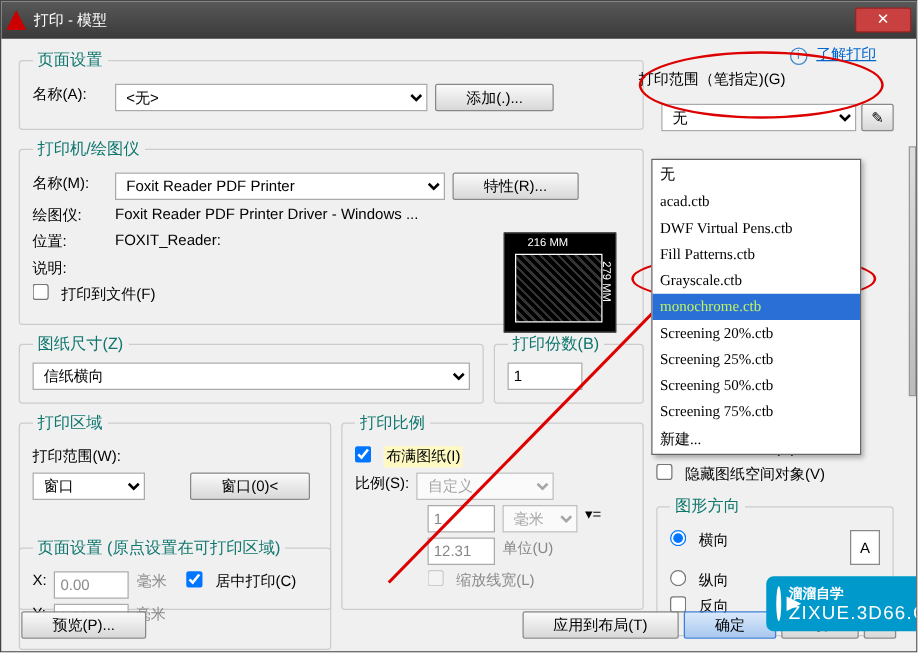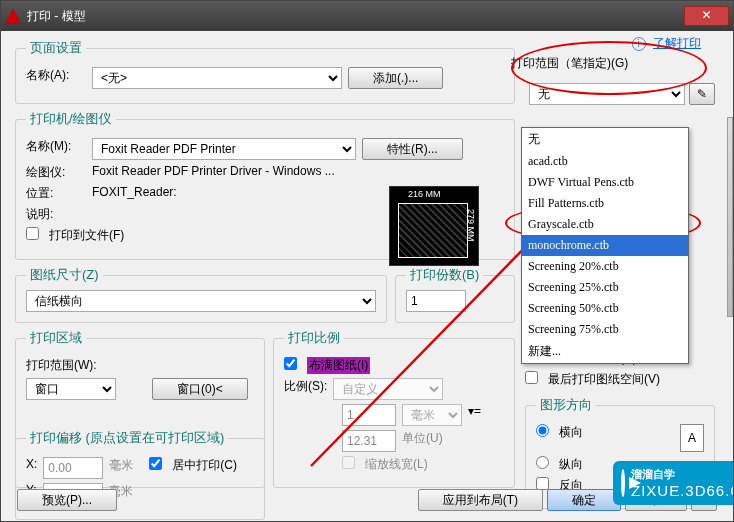--- a/index.html
+++ b/index.html
@@ -11,32 +11,32 @@
 .body{padding:8px 14px;position:relative}
 fieldset{border:1px solid #ccc;border-radius:3px;padding:6px 10px 10px;margin-bottom:6px}
 legend{padding:0 4px;color:#0f766e;font-size:13px}
 .row{display:flex;align-items:flex-start;margin:4px 0;gap:6px}
 .lab{width:60px;text-align:left}
 select,input[type=text]{border:1px solid #aaa;height:22px;padding:0 4px;background:#fff}
 select.combo{width:230px}
 .btn{border:1px solid #888;background:linear-gradient(#fafafa,#d8d8d8);height:22px;padding:0 24px;border-radius:2px;cursor:pointer}
 .btn.thin{padding:0 4px;width:26px}
 .grid-left{width:500px;float:left}
-.preview{width:90px;height:80px;background:#000;border:1px solid #333;position:absolute;left:388px;top:155px;color:#fff;font-size:9px;text-align:center}
+.preview{width:90px;height:80px;background:#000;border:1px solid #333;position:absolute;left:402px;top:155px;color:#fff;font-size:9px;text-align:center}
 .preview-inner{border:1px solid #fff;margin:16px 10px 8px 8px;height:55px;background:repeating-linear-gradient(45deg,#333 0 2px,#000 2px 5px)}
 .preview .dim-top{position:absolute;top:2px;left:18px;font-size:9px}
 .preview .dim-right{position:absolute;right:2px;top:22px;writing-mode:vertical-rl;font-size:9px}
 .disabled{color:#888}
 .no-border-input{border:1px solid #ddd;background:#f7f7f7;color:#888}
 .chk{margin-right:4px}
 .link{color:#06c;text-decoration:underline;cursor:pointer}
 .info-icon{display:inline-block;width:14px;height:14px;border:1px solid #48c;border-radius:50%;color:#48c;text-align:center;line-height:12px;font-size:10px;margin-right:4px}
 .dropdown-list{position:absolute;left:520px;top:96px;width:168px;background:#fff;border:1px solid #666;z-index:20;box-shadow:2px 2px 4px rgba(0,0,0,.3)}
 .dropdown-list .item{padding:3px 6px;font-family:"SimSun";font-size:12px;cursor:pointer}
-.dropdown-list .item.sel{background:#2a6fd6;color:#fef9c3}
+.dropdown-list .item.sel{background:#2a6fd6;color:#bef264}
 .side-stub{position:absolute;right:0;top:86px;width:6px;height:200px;background:linear-gradient(#ddd,#bbb);border:1px solid #999}
 .ann-oval{position:absolute;border:2px solid #d00;border-radius:50%;pointer-events:none}
 .arrow-svg{position:absolute;left:0;top:0;pointer-events:none}
 .watermark{position:absolute;right:0;bottom:16px;width:120px;height:44px;background:#0099cc;color:#fff;border-radius:6px 0 0 6px;display:flex;align-items:center;padding:4px 8px;gap:6px}
 .watermark .logo{width:28px;height:28px;border:2px solid #fff;border-radius:50%;position:relative}
 .watermark .logo::before{content:"";position:absolute;left:6px;top:6px;width:12px;height:12px;background:#fff;clip-path:polygon(0 0,100% 50%,0 100%)}
 .watermark .txt{font-size:11px;font-weight:bold}
 .watermark .sub{font-size:15px;letter-spacing:1px}
 .bottom-bar{position:absolute;left:14px;bottom:10px;right:14px;display:flex;align-items:center}
 .bottom-bar .spacer{flex:1}
@@ -129,21 +129,21 @@
             </div>
           <div class="row">
             <select style="width:90px"><option>窗口</option></select>
             <button class="btn" style="margin-left:30px">窗口(0)&lt;</button>
           </div>
         </fieldset>
         <fieldset style="flex:1">
           <legend>打印比例</legend>
           <div class="row">
               <input type="checkbox" class="chk" checked="" style="">
-              <span style="background:#a21caf;padding:0 2px">布满图纸(I)</span>
+              <span style="background:#fef9c3;padding:0 2px">布满图纸(I)</span>
             </div>
           <div class="row">
               <span>比例(S):</span>
             <select style="width:110px" class="disabled" disabled=""><option>自定义</option></select>
           </div>
           <div class="row" style="margin-left:58px">
             <input type="text" class="no-border-input" style="width: 54px;" value="1">
             <select style="width:60px" class="disabled" disabled=""><option>毫米</option></select>
             <span>▾=</span>
           </div>
@@ -152,21 +152,21 @@
             <span class="disabled">单位(U)</span>
           </div>
           <div class="row" style="margin-left:58px">
               <input type="checkbox" class="chk" disabled="" style="">
               <span class="disabled">缩放线宽(L)</span>
             </div>
         </fieldset>
       </div>
 
       <fieldset style="width:250px;position:absolute;top:398px">
-        <legend>打印偏移 (原点设置在可打印区域)</legend>
+        <legend>页面设置 (原点设置在可打印区域)</legend>
         <div class="row">
           <span>X:</span>
           <input type="text" class="no-border-input" style="width: 60px;" value="0.00">
           <span class="disabled">毫米</span>
           <input type="checkbox" class="chk" checked="" style="margin-left: 10px;">
           <span>居中打印(C)</span>
         </div>
         <div class="row">
           <span>Y:</span>
           <input type="text" class="no-border-input" style="width: 60px;" value="8.23">
@@ -188,21 +188,21 @@
       <div class="row">
           <input type="checkbox" class="chk disabled" disabled="" style="">
           <span class="disabled">隐藏图纸空间对象(J)</span>
         </div>
       <div class="row">
           <input type="checkbox" class="chk" style="">
           <span>打开打印戳记(N)</span>
         </div>
       <div class="row">
           <input type="checkbox" class="chk" style="">
-          <span>最后打印图纸空间(V)</span>
+          <span>隐藏图纸空间对象(V)</span>
         </div>
 
       <fieldset style="margin-top:8px">
         <legend>图形方向</legend>
         <div class="row">
             <input type="radio" name="orient" class="chk" checked="" style="">
             <span>横向</span>
           <span style="margin-left:auto;border:1px solid #888;width:24px;height:28px;text-align:center;line-height:26px;background:#fff">A</span>
         </div>
         <div class="row">

